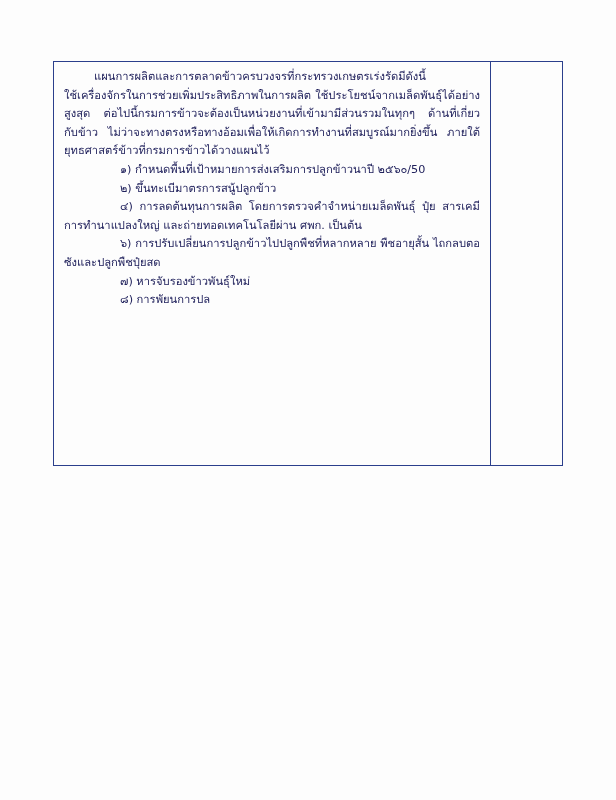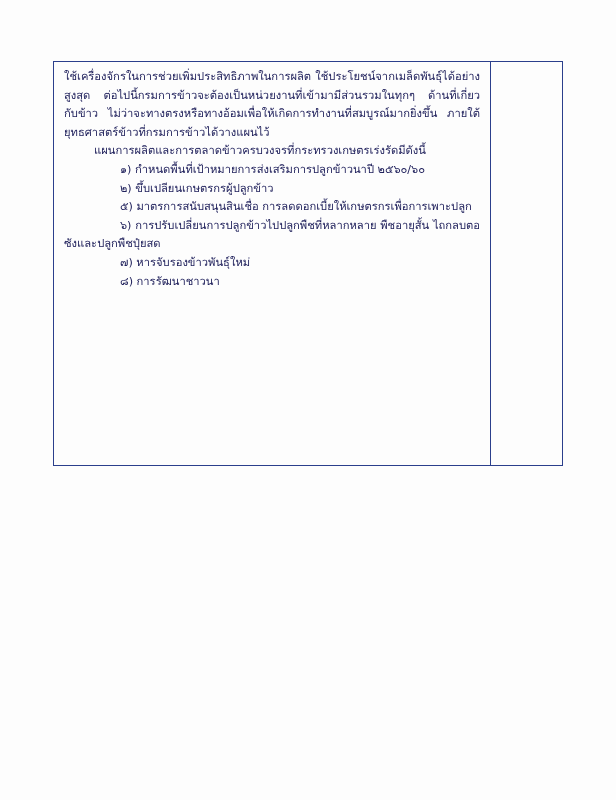--- a/index.html
+++ b/index.html
@@ -77,48 +77,48 @@
 </style>
 </head>
 <body>
 
 <div class="page">
 
   <div class="doc-table">
 
     <div class="col-main">
 
+      <p class="para indent">แผนการผลิตและการตลาดข้าวครบวงจรที่กระทรวงเกษตรเร่งรัดมีดังนี้</p>
+
       <p class="para">ใช้เครื่องจักรในการช่วยเพิ่มประสิทธิภาพในการผลิต ใช้ประโยชน์จากเมล็ดพันธุ์ได้อย่างสูงสุด ต่อไปนี้กรมการข้าวจะต้องเป็นหน่วยงานที่เข้ามามีส่วนรวมในทุกๆ ด้านที่เกี่ยวกับข้าว ไม่ว่าจะทางตรงหรือทางอ้อมเพื่อให้เกิดการทำงานที่สมบูรณ์มากยิ่งขึ้น ภายใต้ยุทธศาสตร์ข้าวที่กรมการข้าวได้วางแผนไว้</p>
-
-      <p class="para indent">แผนการผลิตและการตลาดข้าวครบวงจรที่กระทรวงเกษตรเร่งรัดมีดังนี้</p>
 
       <div class="list">
         <p class="list-item wrap">
           <span class="num">๑)</span>
-          <span>กำหนดพื้นที่เป้าหมายการส่งเสริมการปลูกข้าวนาปี ๒๕๖๐/๖๐</span>
+          <span>กำหนดพื้นที่เป้าหมายการส่งเสริมการปลูกข้าวนาปี ๒๕๖๐/50</span>
         </p>
         <p class="list-item wrap">
           <span class="num">๒)</span>
-          <span>ขึ้บเปลียนเกษตรกรผู้ปลูกข้าว</span>
+          <span>ขึ้นทะเบีมาตรการสนู้ปลูกข้าว</span>
         </p>
         <p class="list-item wrap">
-          <span class="num">๕)</span>
-          <span>มาตรการสนับสนุนสินเชื่อ การลดดอกเบี้ยให้เกษตรกรเพื่อการเพาะปลูก</span>
+          <span class="num">๔)</span>
+          <span>การลดต้นทุนการผลิต โดยการตรวจคำจำหน่ายเมล็ดพันธุ์ ปุ๋ย สารเคมี การทำนาแปลงใหญ่ และถ่ายทอดเทคโนโลยีผ่าน ศพก. เป็นต้น</span>
         </p>
         <p class="list-item wrap">
           <span class="num">๖)</span>
           <span>การปรับเปลี่ยนการปลูกข้าวไปปลูกพืชที่หลากหลาย พืชอายุสั้น ไถกลบตอซังและปลูกพืชปุ๋ยสด</span>
         </p>
         <p class="list-item wrap">
           <span class="num">๗)</span>
           <span>หารจับรองข้าวพันธุ์ใหม่</span>
         </p>
         <p class="list-item wrap">
           <span class="num">๘)</span>
-          <span>การรัฒนาชาวนา</span>
+          <span>การพัยนการปล</span>
         </p>
       </div>
 
     </div>
 
     <div class="col-side"></div>
 
   </div>
 
 </div>

